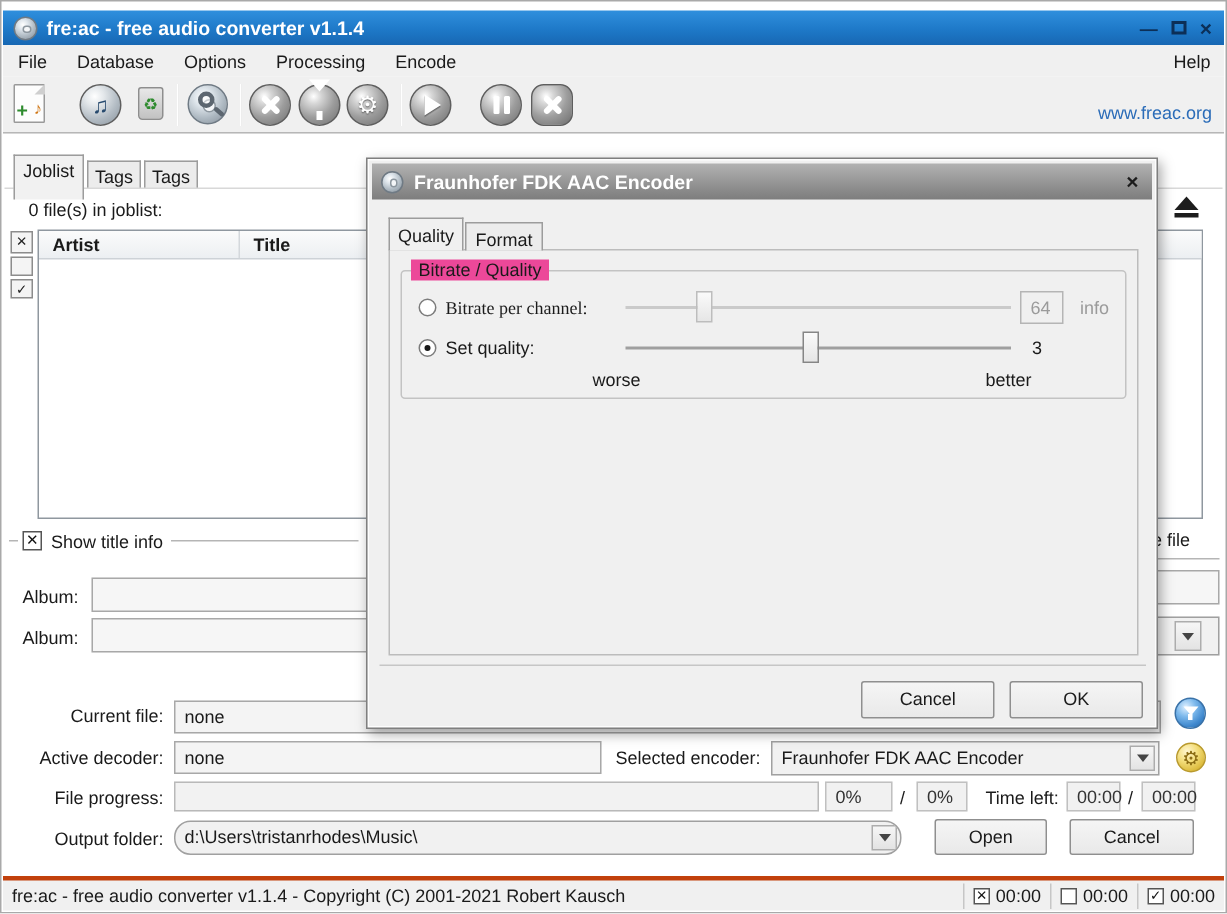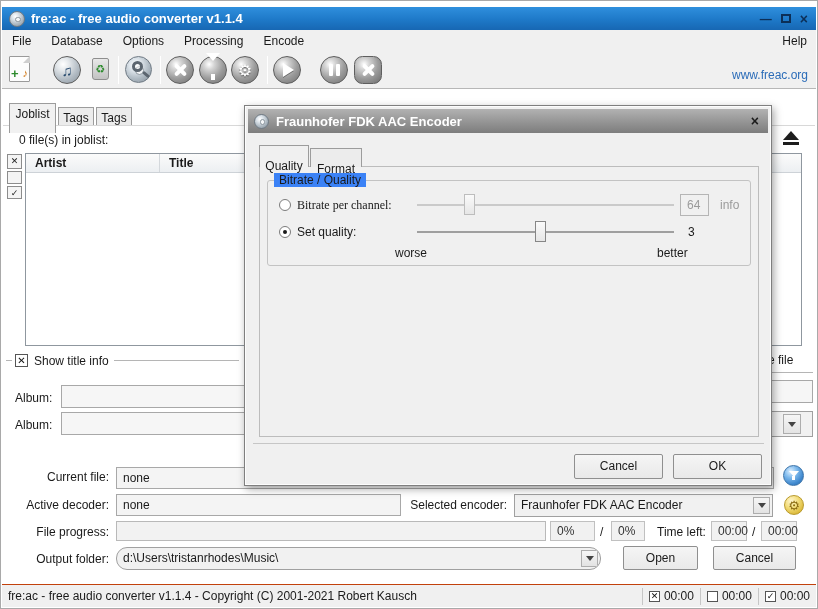--- a/index.html
+++ b/index.html
@@ -88,32 +88,32 @@
 
   
   .dialog { position:absolute; left:243px; top:104px; width:528px; height:381px; background:#f0f0f0;
     border:1px solid #7f7f7f; box-shadow:2px 3px 8px rgba(0,0,0,.35), inset 0 0 0 1px #fdfdfd; z-index:10; }
   .dlg-titlebar { position:absolute; left:3px; right:3px; top:3px; height:24px;
     background:linear-gradient(180deg,#b2b2b2 0%,#949494 55%,#7d7d7d 100%);
     display:flex; align-items:center; color:#fff; }
   .dlg-title { font-weight:bold; font-size:13px; margin-left:7px; }
   .dlg-close { margin-left:auto; margin-right:9px; color:#1c1c1c; font-weight:bold; font-size:14px; }
   .dlg-panel { position:absolute; left:14px; top:60px; width:500px; height:271px; border:1px solid #bcbcbc; background:#f0f0f0; }
-  .dlg-tab { position:absolute; border:1px solid #9c9c9c; border-bottom:none; background:#ececec; text-align:center; padding-top:13px; z-index:3; }
+  .dlg-tab { position:absolute; border:1px solid #9c9c9c; border-bottom:none; background:#ececec; text-align:center; padding-top:4px; z-index:3; }
   .dlg-tab.active { background:#f0f0f0; }
   .groupbox { position:absolute; left:22px; top:74px; width:484px; height:86px; border:1px solid #c3c3c3; border-radius:3px; }
-  .group-label { position:absolute; left:29px; top:67px; background:#3b82f6; padding:0 5px; }
+  .group-label { position:absolute; left:29px; top:67px; background:#ec4899; padding:0 5px; }
   .radio { position:absolute; width:12px; height:12px; border:1px solid #7c7c7c; border-radius:50%; background:#fff; }
   .radio.sel::after { content:""; position:absolute; left:3px; top:3px; width:4px; height:4px; background:#1a1a1a; border-radius:50%; }
   .track { position:absolute; height:2px; }
   .thumb { position:absolute; width:11px; height:21px; background:linear-gradient(#fafafa,#e6e6e6); }
   .dim { color:#9b9b9b; }
 
   
-  .statusbar { position:absolute; left:1px; right:1px; bottom:1px; height:23px; background:#f0f0f0; border-top:1px solid #c2410c; display:flex; align-items:center; }
+  .statusbar { position:absolute; left:1px; right:1px; bottom:1px; height:23px; background:#f0f0f0; border-top:3px solid #c2410c; display:flex; align-items:center; }
   .sb-text { margin-left:6px; }
   .sb-cells { margin-left:auto; display:flex; align-items:center; height:100%; }
   .sb-cell { display:flex; align-items:center; gap:4px; padding:0 6px; border-left:1px solid #c6c6c6; height:17px; }
   .sb-box { width:11px; height:11px; border:1px solid #555; background:#fff; font-size:9px; line-height:9px; text-align:center; color:#111; }
 </style>
 </head>
 <body>
 
 <div class="app">
 

